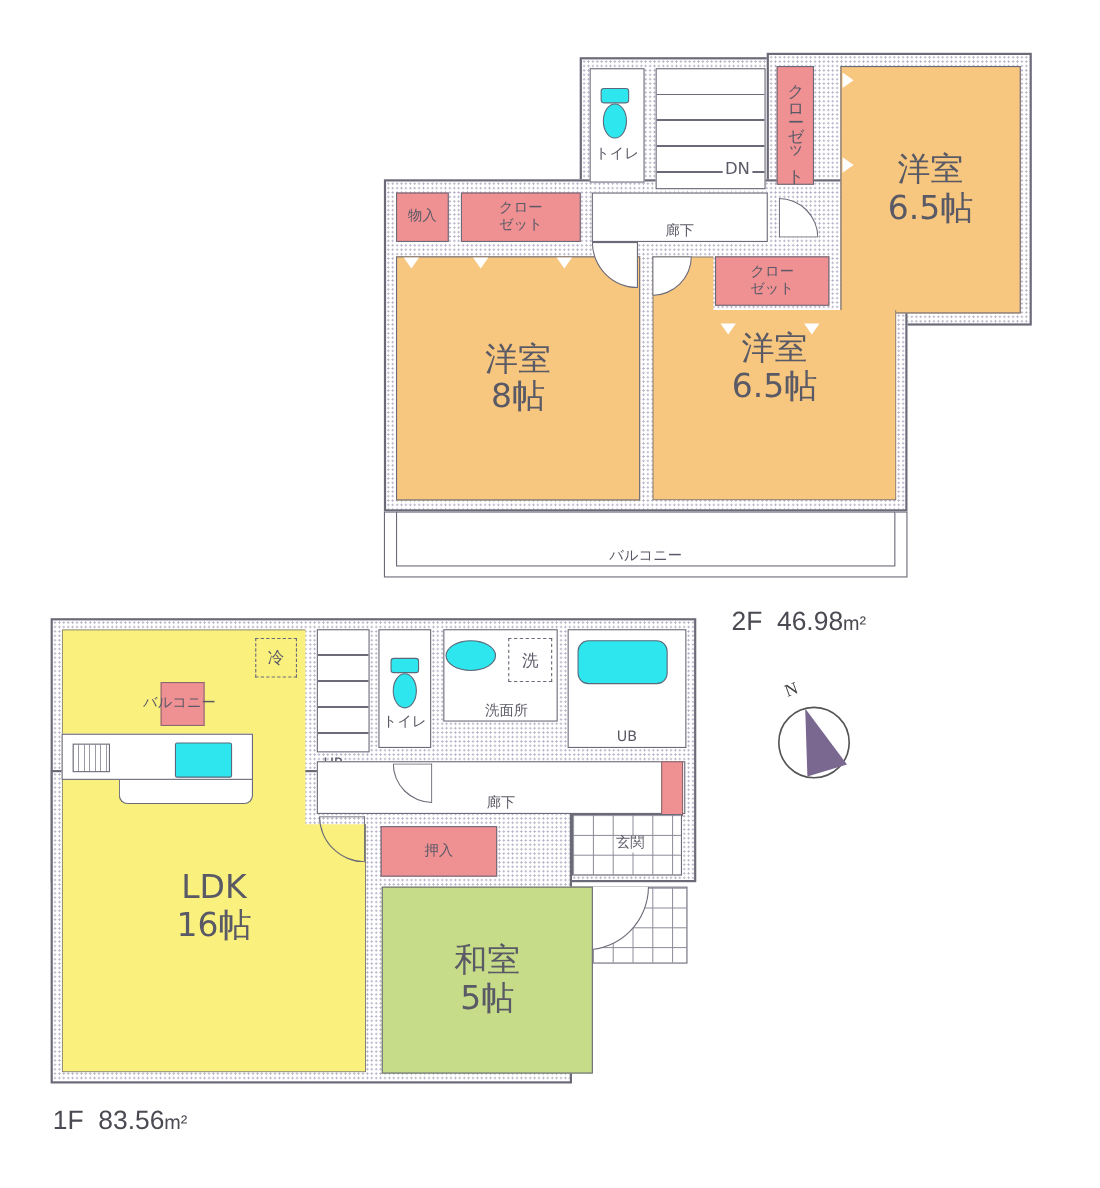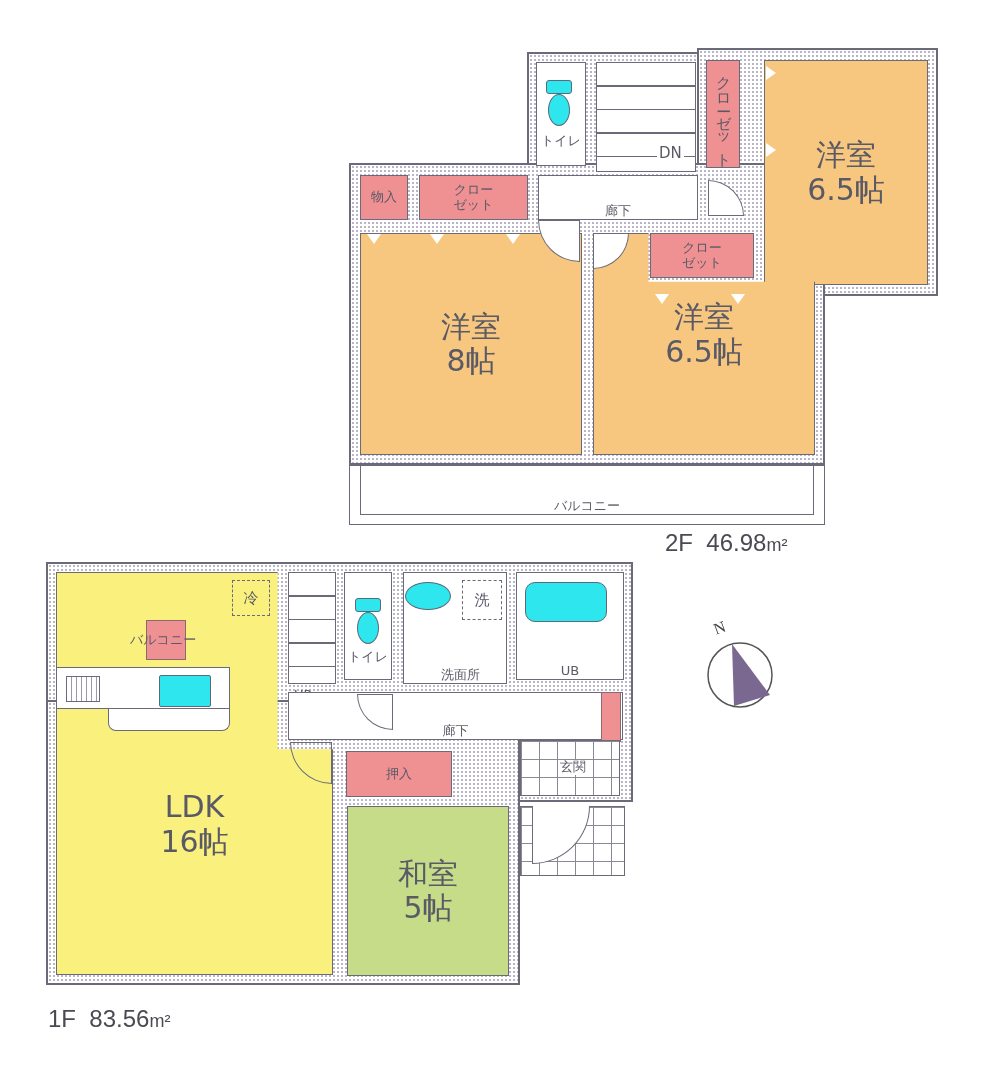--- a/index.html
+++ b/index.html
@@ -97,21 +97,21 @@
 
   <div class="door" style="left:538px;top:220px;width:42px;height:42px;border-radius:0 0 0 42px;"></div>
   <div class="door" style="left:593px;top:233px;width:36px;height:36px;border-radius:0 0 36px 0;"></div>
   <div class="door" style="left:708px;top:180px;width:36px;height:36px;border-radius:0 36px 0 0;"></div>
 
   <div class="abs" style="left:349px;top:465px;width:476px;height:60px;border:1.5px solid #6a6a78;background:#fff;"></div>
   <div class="room white" style="left:360px;top:465px;width:454px;height:50px;">
     <span class="lbl mid">バルコニー</span>
   </div>
 
-  <div class="area" style="left:665px;top:529px;">
+  <div class="area" style="left:665px;top:552px;">
     <span>2F</span>&nbsp;
     <span>46.98</span><span style="font-size:18px;">m²</span>
   </div>
 </div>
 
 <div>
   <div class="wall" style="left:46px;top:562px;width:587px;height:240px;"></div>
   <div class="wall" style="left:46px;top:700px;width:474px;height:285px;"></div>
 
   <div class="room yellow" style="left:56px;top:572px;width:277px;height:403px;clip-path:polygon(0 0, 80% 0, 80% 44%, 100% 44%, 100% 100%, 0 100%);"></div>
@@ -132,21 +132,21 @@
 
   <div class="stairs" style="left:288px;top:572px;width:48px;height:112px;"></div>
   <div class="abs lbl small" style="left:294px;top:688px;">UP</div>
 
   <div class="room white" style="left:344px;top:572px;width:48px;height:108px;justify-content:flex-end;padding-bottom:14px;">
     <span class="lbl small">トイレ</span>
   </div>
   <div class="fixture-cyan" style="left:355px;top:598px;width:24px;height:12px;border-radius:3px;"></div>
   <div class="fixture-cyan" style="left:357px;top:612px;width:20px;height:30px;border-radius:50%;"></div>
 
-  <div class="room white" style="left:403px;top:572px;width:104px;height:112px;padding-left:11px;">
+  <div class="room white" style="left:403px;top:572px;width:104px;height:84px;padding-left:11px;">
     <span class="lbl small" style="margin-top:40px;">洗面所</span>
   </div>
   <div class="fixture-cyan" style="left:405px;top:582px;width:44px;height:26px;border-radius:50%;"></div>
   <div class="dash" style="left:462px;top:580px;width:40px;height:40px;">
       <span>洗</span>
     </div>
 
   <div class="room white" style="left:516px;top:572px;width:108px;height:108px;">
     <span class="lbl small" style="margin-top:50px;">UB</span>
   </div>
@@ -159,21 +159,21 @@
 
   <div class="room pink" style="left:346px;top:751px;width:106px;height:46px;">
     <span class="lbl small">押入</span>
   </div>
 
   <div class="tiles" style="left:520px;top:740px;width:100px;height:56px;"></div>
   <div class="abs lbl mid" style="left:538px;top:760px;background:#fff;padding:0 2px;margin-left:20px;">玄関</div>
   <div class="tiles" style="left:520px;top:806px;width:105px;height:70px;"></div>
   <div class="door" style="left:532px;top:806px;width:58px;height:58px;border-radius:0 0 58px 0;border-top:none;"></div>
 
-  <div class="room green" style="left:347px;top:806px;width:162px;height:170px;">
+  <div class="room green" style="left:347px;top:806px;width:192px;height:170px;">
     <span class="lbl big">和室</span>
     <span class="lbl big">5帖</span>
   </div>
 
   <div class="door" style="left:290px;top:742px;width:42px;height:42px;border-radius:0 0 0 42px;background:transparent;"></div>
   <div class="door" style="left:357px;top:694px;width:36px;height:36px;border-radius:0 0 0 36px;"></div>
 
   <div class="area" style="left:48px;top:1005px;">
     <span>1F</span>&nbsp;
     <span>83.56</span><span style="font-size:18px;">m²</span>

